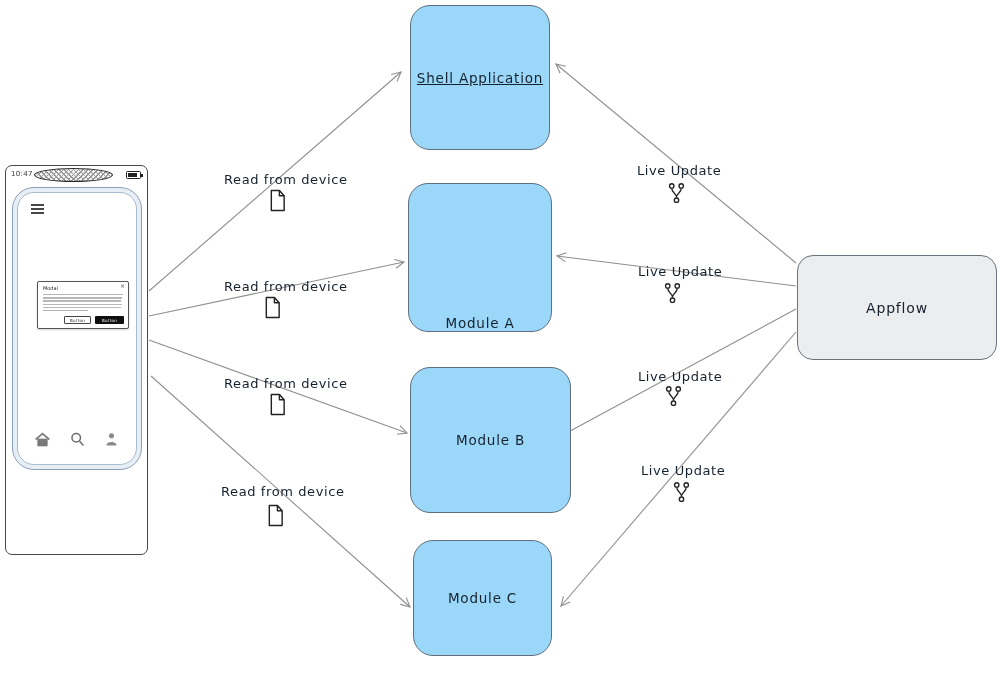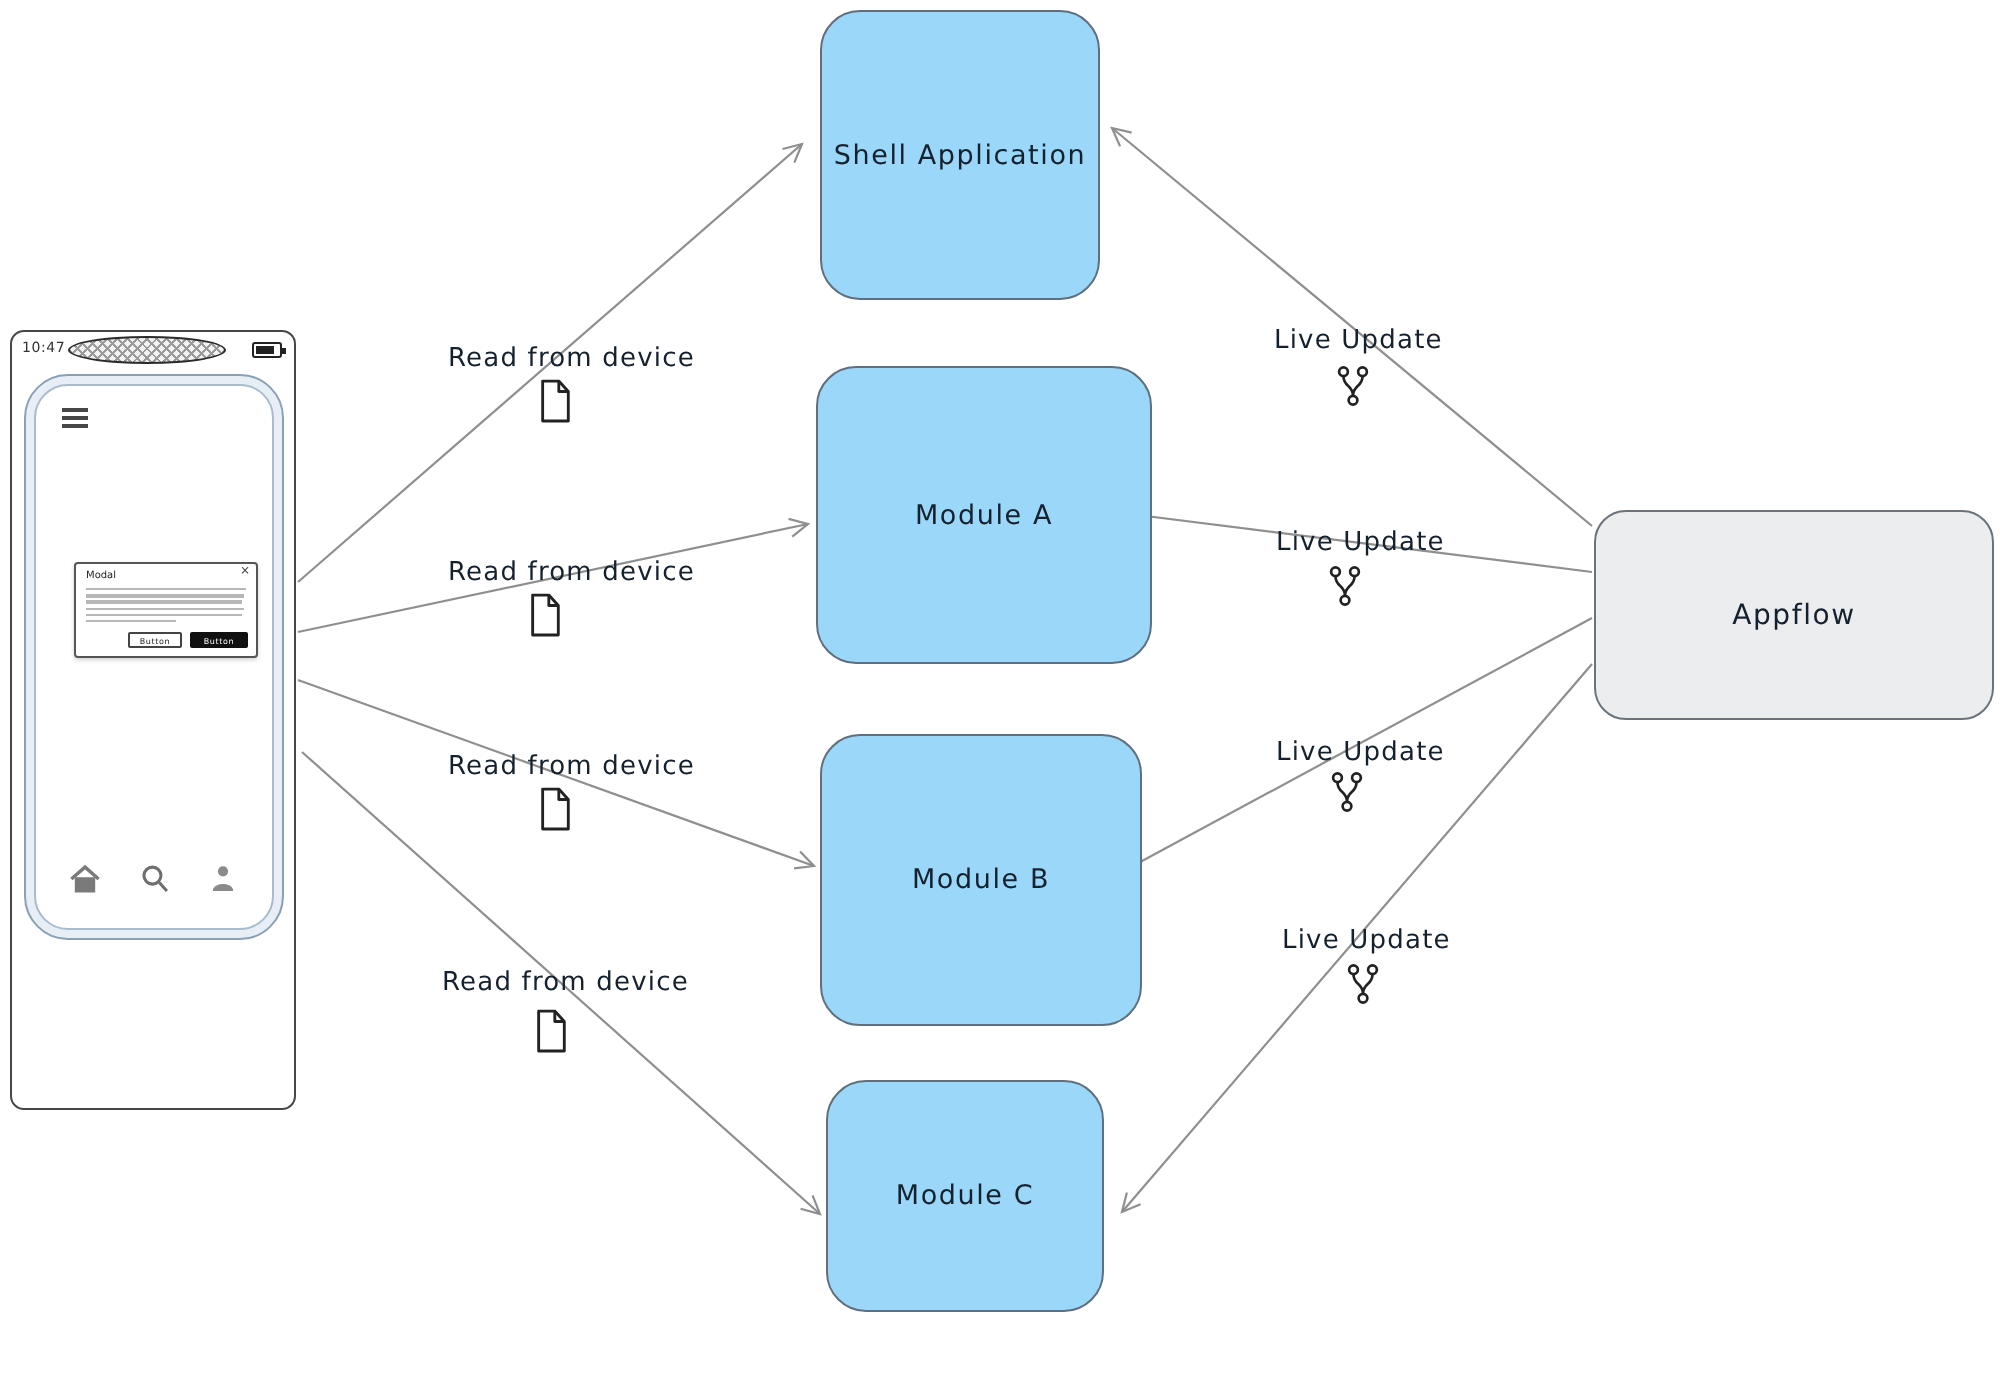--- a/index.html
+++ b/index.html
@@ -65,24 +65,24 @@
     <line x1="149" y1="291" x2="401" y2="72" marker-end="url(#ah)"></line>
     <line x1="149" y1="316" x2="404" y2="262" marker-end="url(#ah)"></line>
     <line x1="149" y1="340" x2="407" y2="433" marker-end="url(#ah)"></line>
     <line x1="151" y1="376" x2="410" y2="607" marker-end="url(#ah)"></line>
     <line x1="796" y1="263" x2="556" y2="64" marker-end="url(#ah)"></line>
     <line x1="796" y1="286" x2="557" y2="256" marker-end="url(#ah)"></line>
     <line x1="796" y1="309" x2="559" y2="437" marker-end="url(#ah)"></line>
     <line x1="796" y1="332" x2="561" y2="606" marker-end="url(#ah)"></line>
   </svg>
 
-  <div class="node blue" style="left:410px;top:5px;width:140px;height:145px;">
+  <div class="node blue" style="left:410px;top:5px;width:140px;height:145px;text-decoration:underline;">
     <span>Shell Application</span>
   </div>
-  <div class="node blue" style="left:408px;top:183px;width:168px;height:149px;">
+  <div class="node blue" style="left:408px;top:183px;width:144px;height:149px;align-items:flex-end;">
     <span>Module A</span>
   </div>
   <div class="node blue" style="left:410px;top:367px;width:161px;height:146px;">
     <span>Module B</span>
   </div>
   <div class="node blue" style="left:413px;top:540px;width:139px;height:116px;">
     <span>Module C</span>
   </div>
   <div class="node gray" style="left:797px;top:255px;width:200px;height:105px;">
     <span>Appflow</span>

